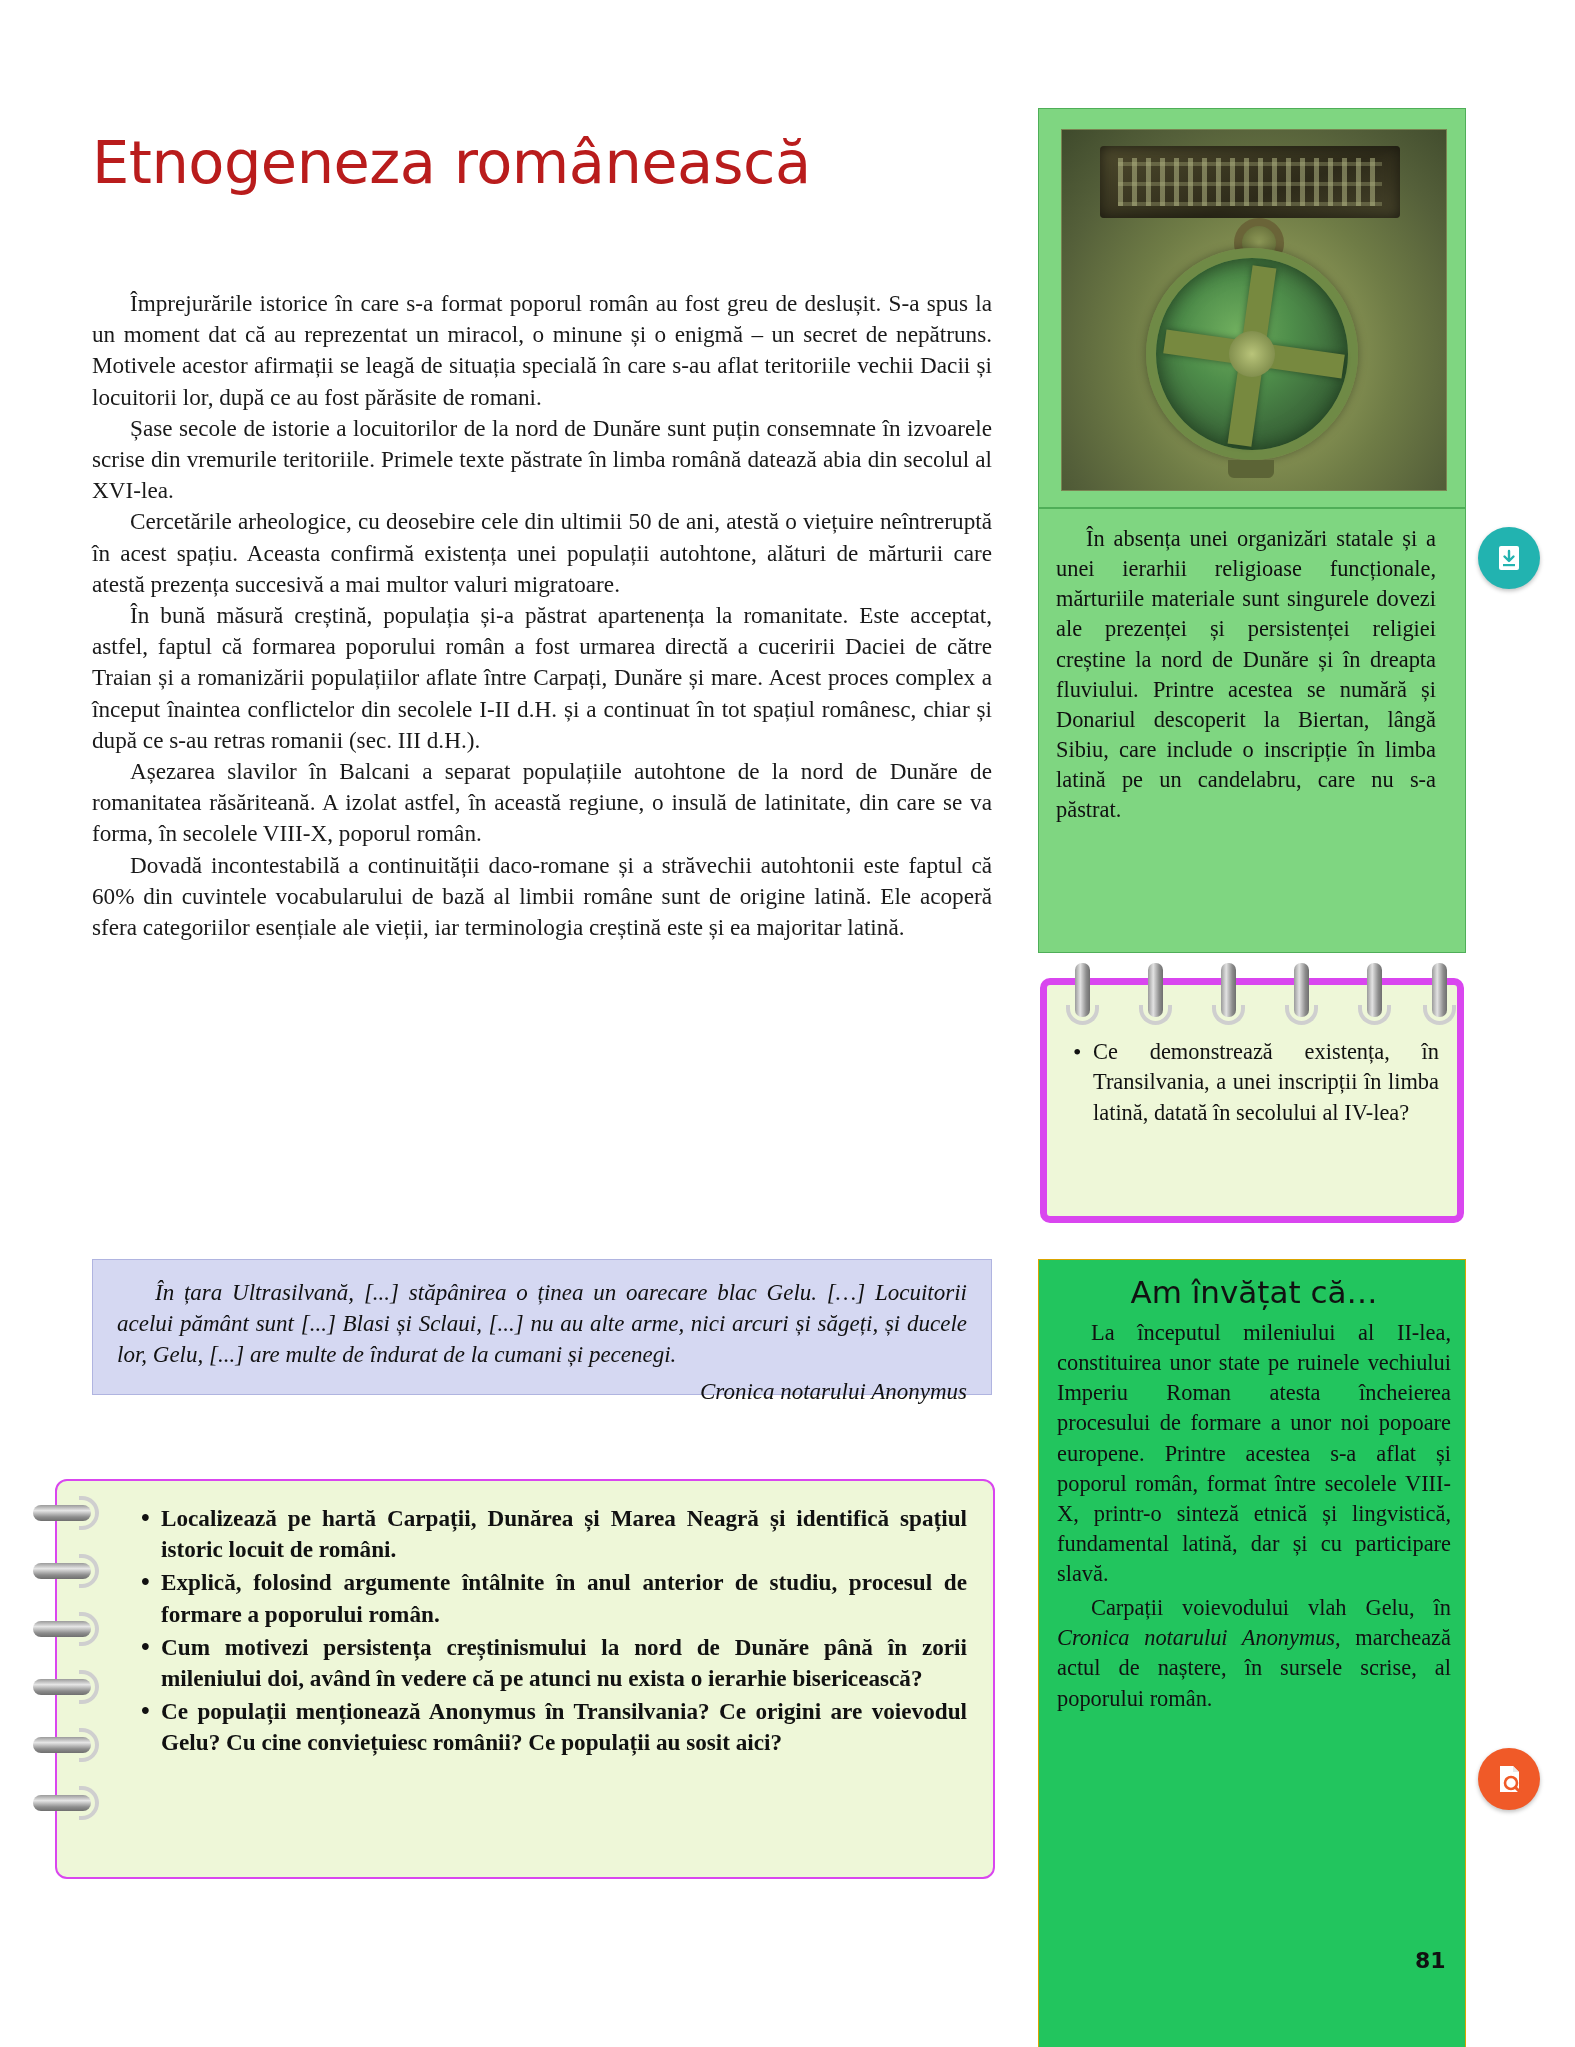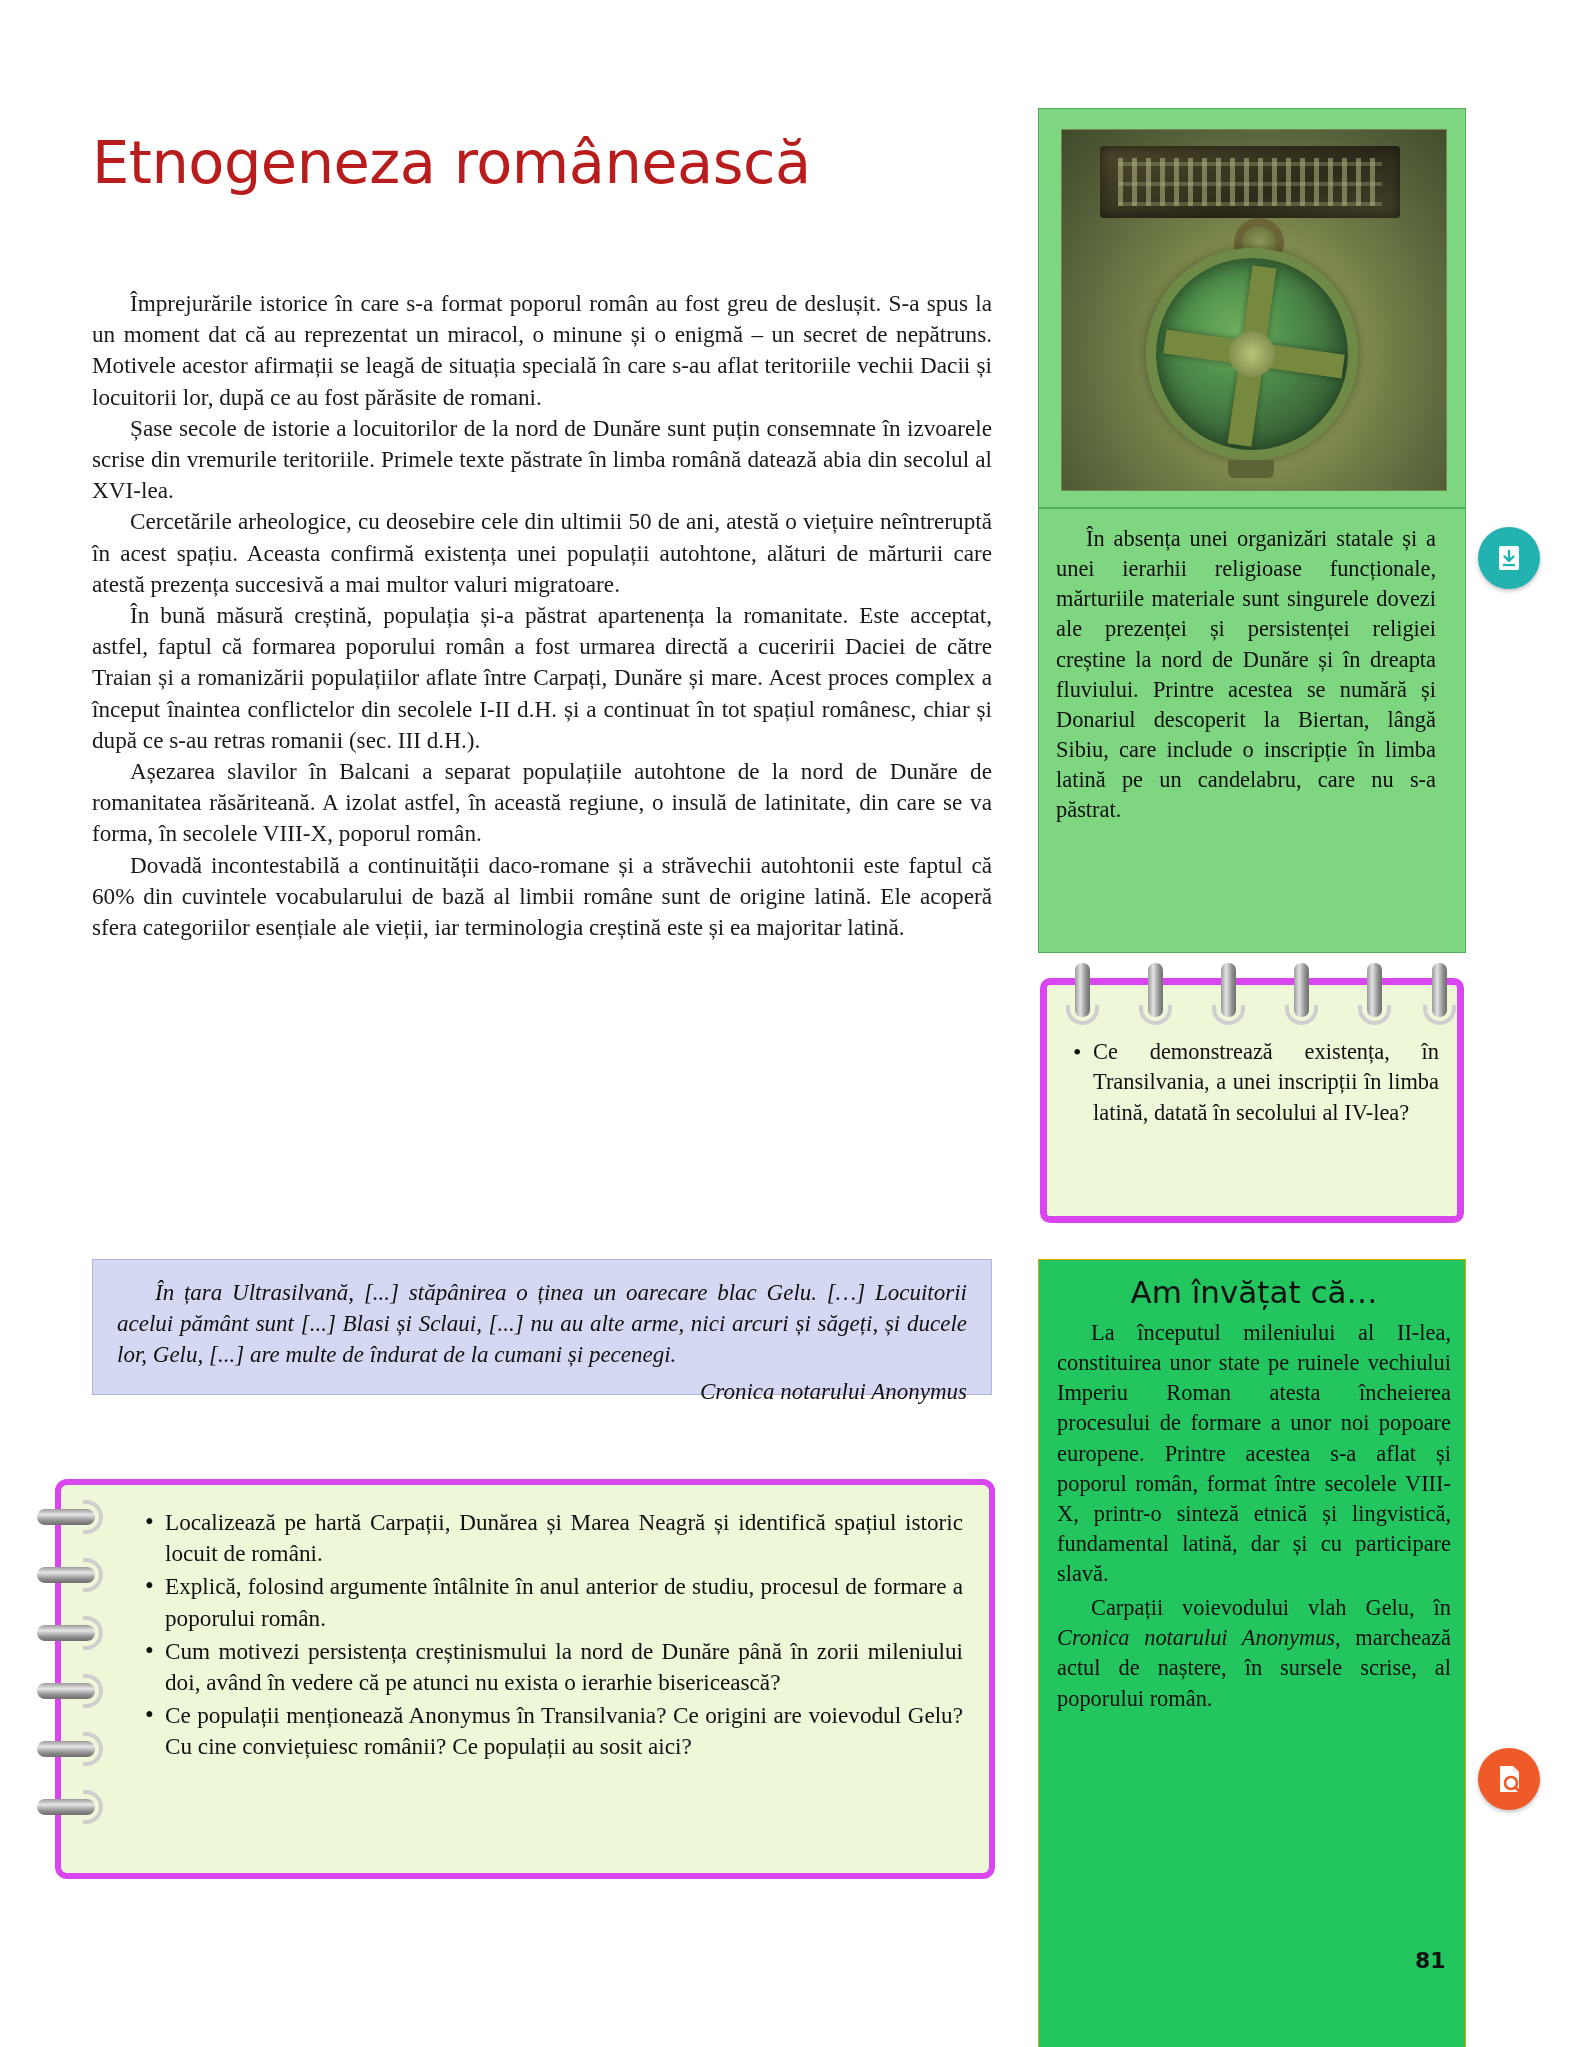--- a/index.html
+++ b/index.html
@@ -251,24 +251,25 @@
   }
 
   
   #tasks-pad {
     position: absolute;
     left: 55px;
     top: 1479px;
     width: 940px;
     height: 400px;
     background: #eef7d8;
-    border: 6px solid #d946ef;
+    border: 2px solid #d946ef;
     border-radius: 12px;
     box-sizing: border-box;
     padding: 22px 26px 10px 80px;
+    font-weight: bold;
   }
   .side-rings {
     position: absolute;
     left: -24px;
     top: 24px;
     width: 60px;
     height: 350px;
   }
   .side-ring {
     position: absolute;

